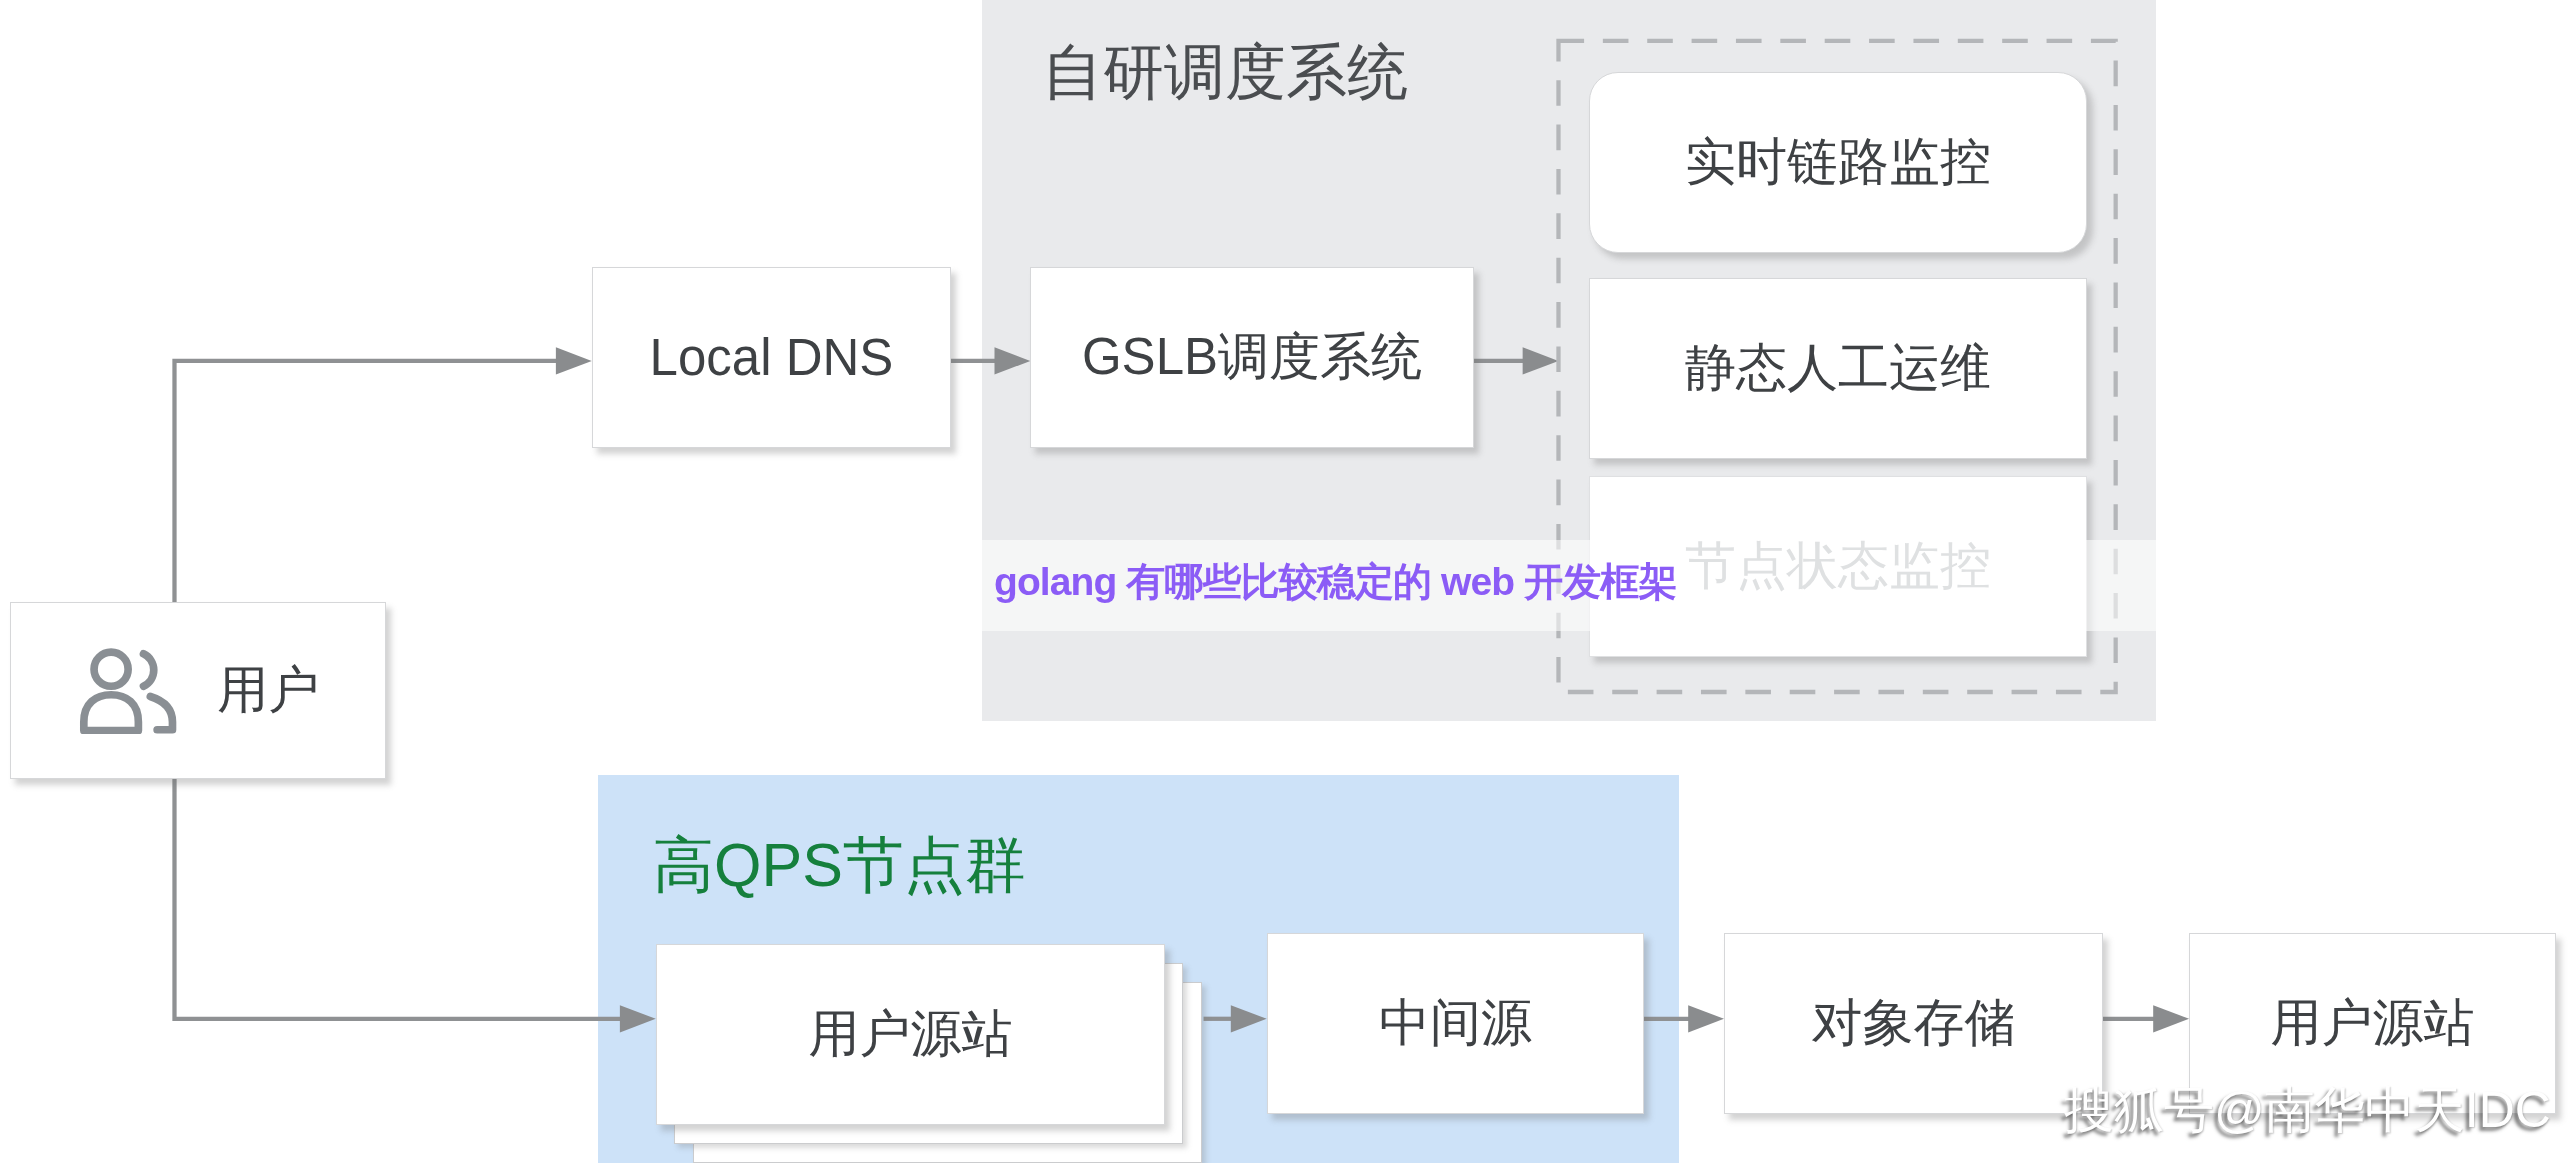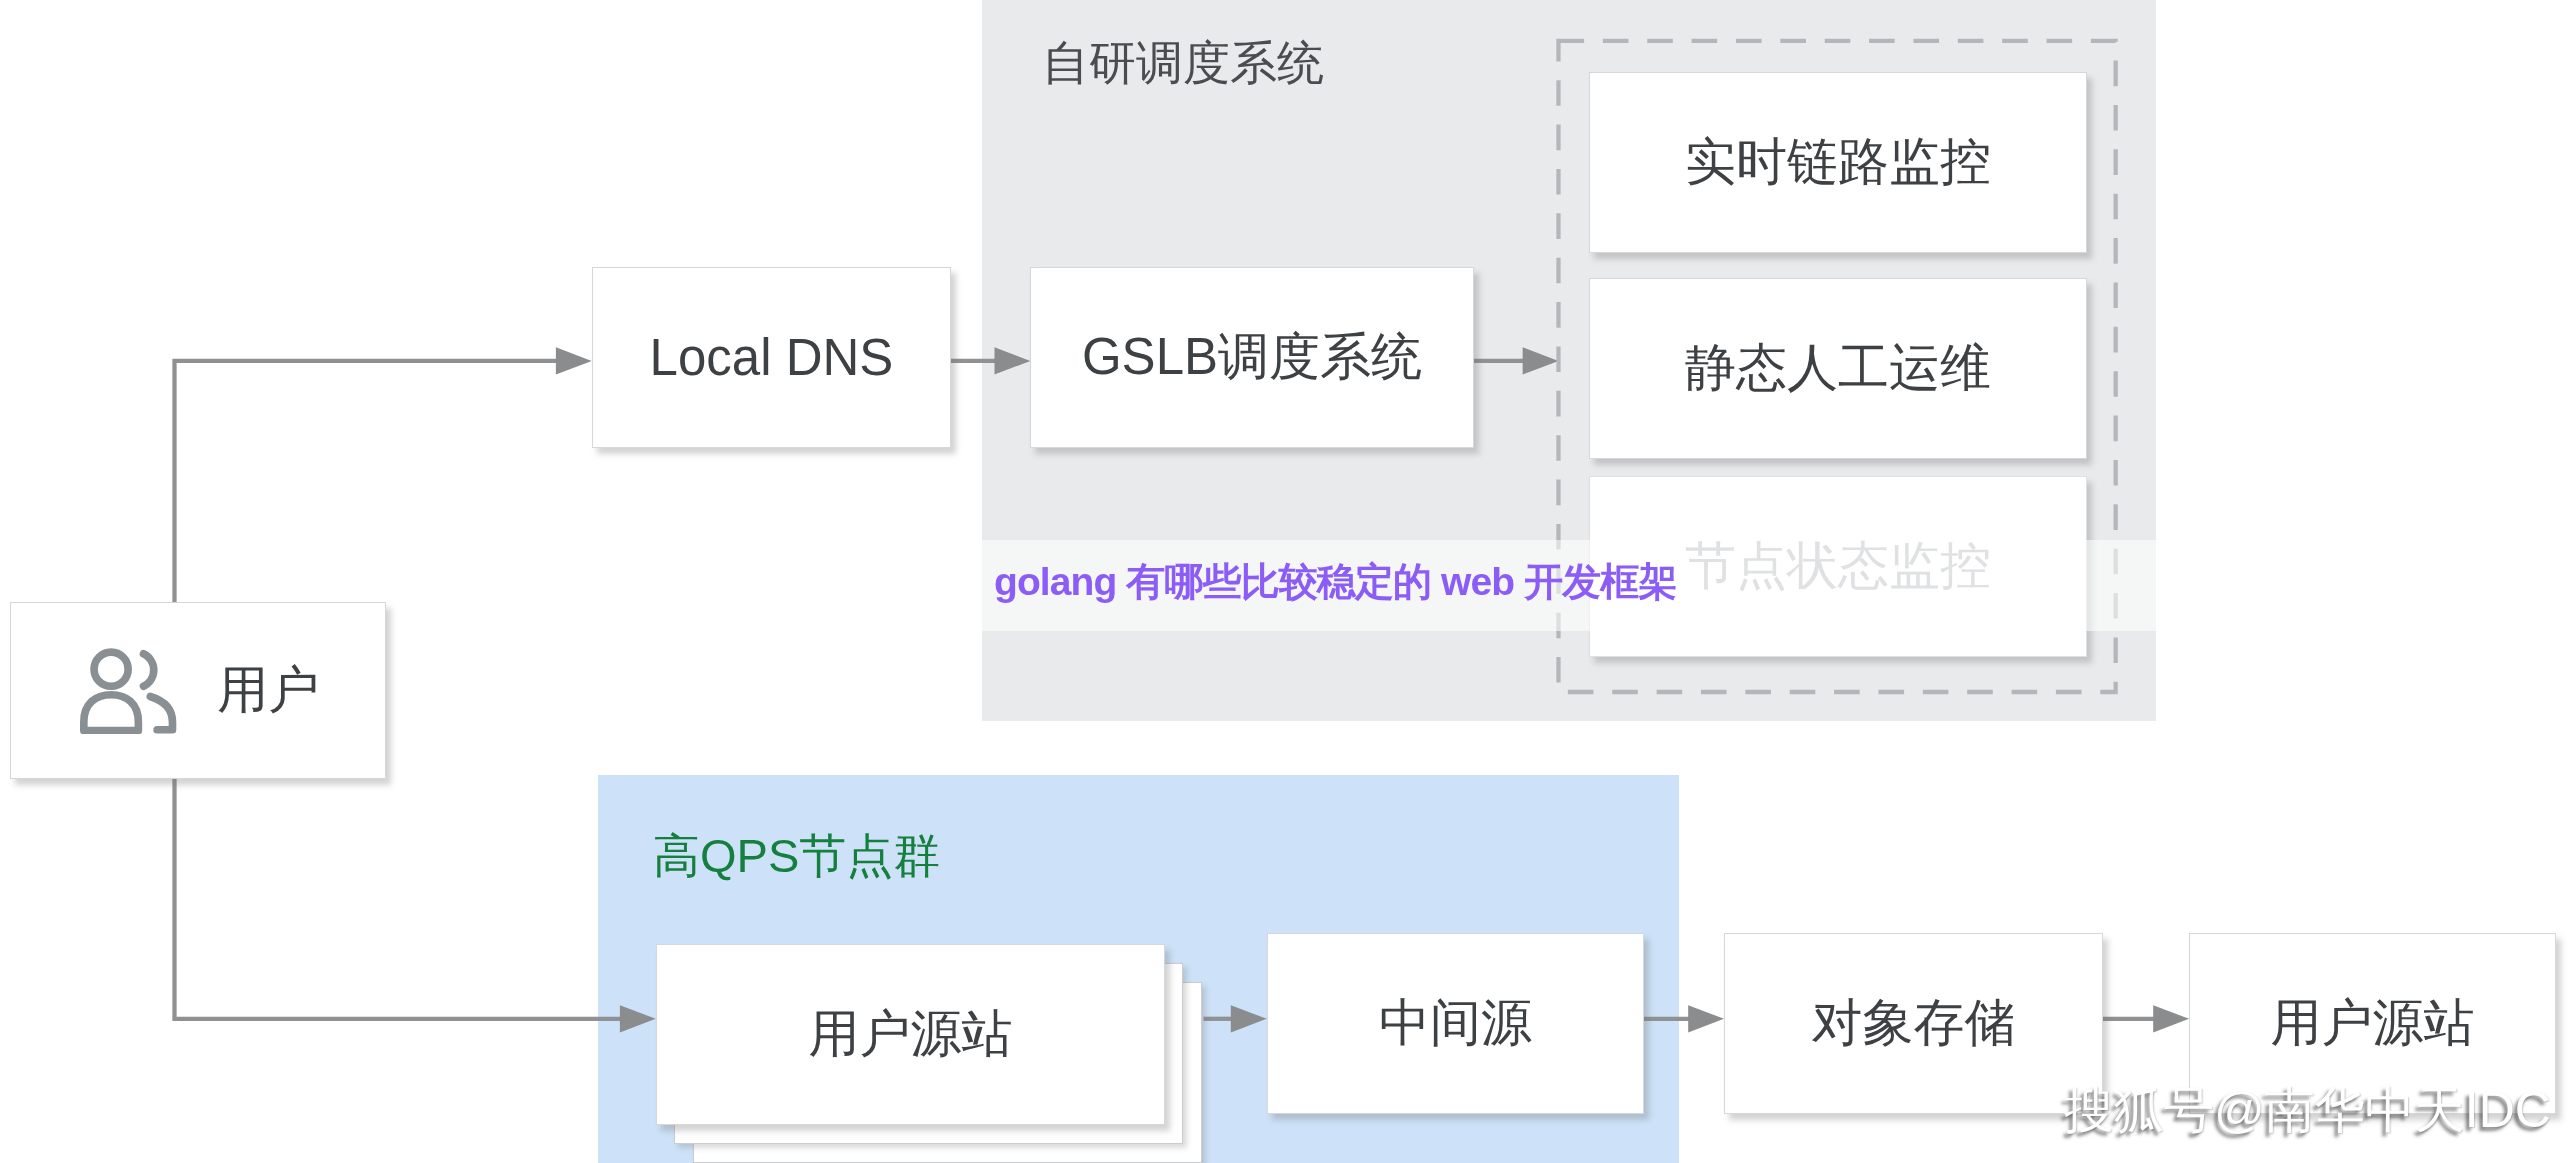--- a/index.html
+++ b/index.html
@@ -6,39 +6,39 @@
   #stage{
     position:relative;
     width:2576px;height:1163px;
     background:#ffffff;
     overflow:hidden;
     font-family:"Liberation Sans","DejaVu Sans",sans-serif;
   }
   .panel{position:absolute;z-index:1;}
   #scheduler-panel{left:982px;top:0;width:1174px;height:721px;background:#e9eaec;}
   #qps-panel{left:598px;top:775px;width:1081px;height:388px;background:#cde2f8;}
-  .panel-title{position:absolute;font-size:47px;color:#4a4d50;white-space:nowrap;}
+  .panel-title{position:absolute;font-size:61px;color:#4a4d50;white-space:nowrap;}
   #scheduler-title{left:60px;top:32px;}
   #qps-title{left:55px;top:50px;color:#15803d;}
 
   #connectors{position:absolute;left:0;top:0;z-index:2;}
 
   .box{
     position:absolute;z-index:3;
     background:#ffffff;
     border:1.7px solid #d6d7d9;
     box-shadow:5.1px 6px 6px rgba(110,110,110,0.30);
     display:flex;align-items:center;justify-content:center;
     font-size:51px;color:#3e4144;white-space:nowrap;
     box-sizing:border-box;
   }
   #box-user{left:10.2px;top:602px;width:376px;height:177px;gap:36px;}
   #box-local-dns{left:592px;top:267px;width:359px;height:181px;}
   #box-gslb{left:1030px;top:267px;width:444px;height:181px;}
-  #box-monitor-1{left:1589px;top:72px;width:498px;height:181px;}
+  #box-monitor-1{left:1589px;top:72px;width:498px;height:181px;border-radius:29px;}
   #box-monitor-2{left:1589px;top:278px;width:498px;height:181px;}
   #box-monitor-3{left:1589px;top:476px;width:498px;height:181px;color:#b9bcbf;border-color:#dfe0e2;}
   #box-middle-source{left:1267px;top:933px;width:377px;height:181px;}
   #box-object-storage{left:1724px;top:933px;width:379px;height:181px;}
   #box-origin-site{left:2189px;top:933px;width:367px;height:181px;}
 
   .sheet{
     position:absolute;z-index:3;background:#ffffff;
     border:1.7px solid #cbccce;box-sizing:border-box;
     box-shadow:4.3px 4.3px 5.1px rgba(110,110,110,0.25);

